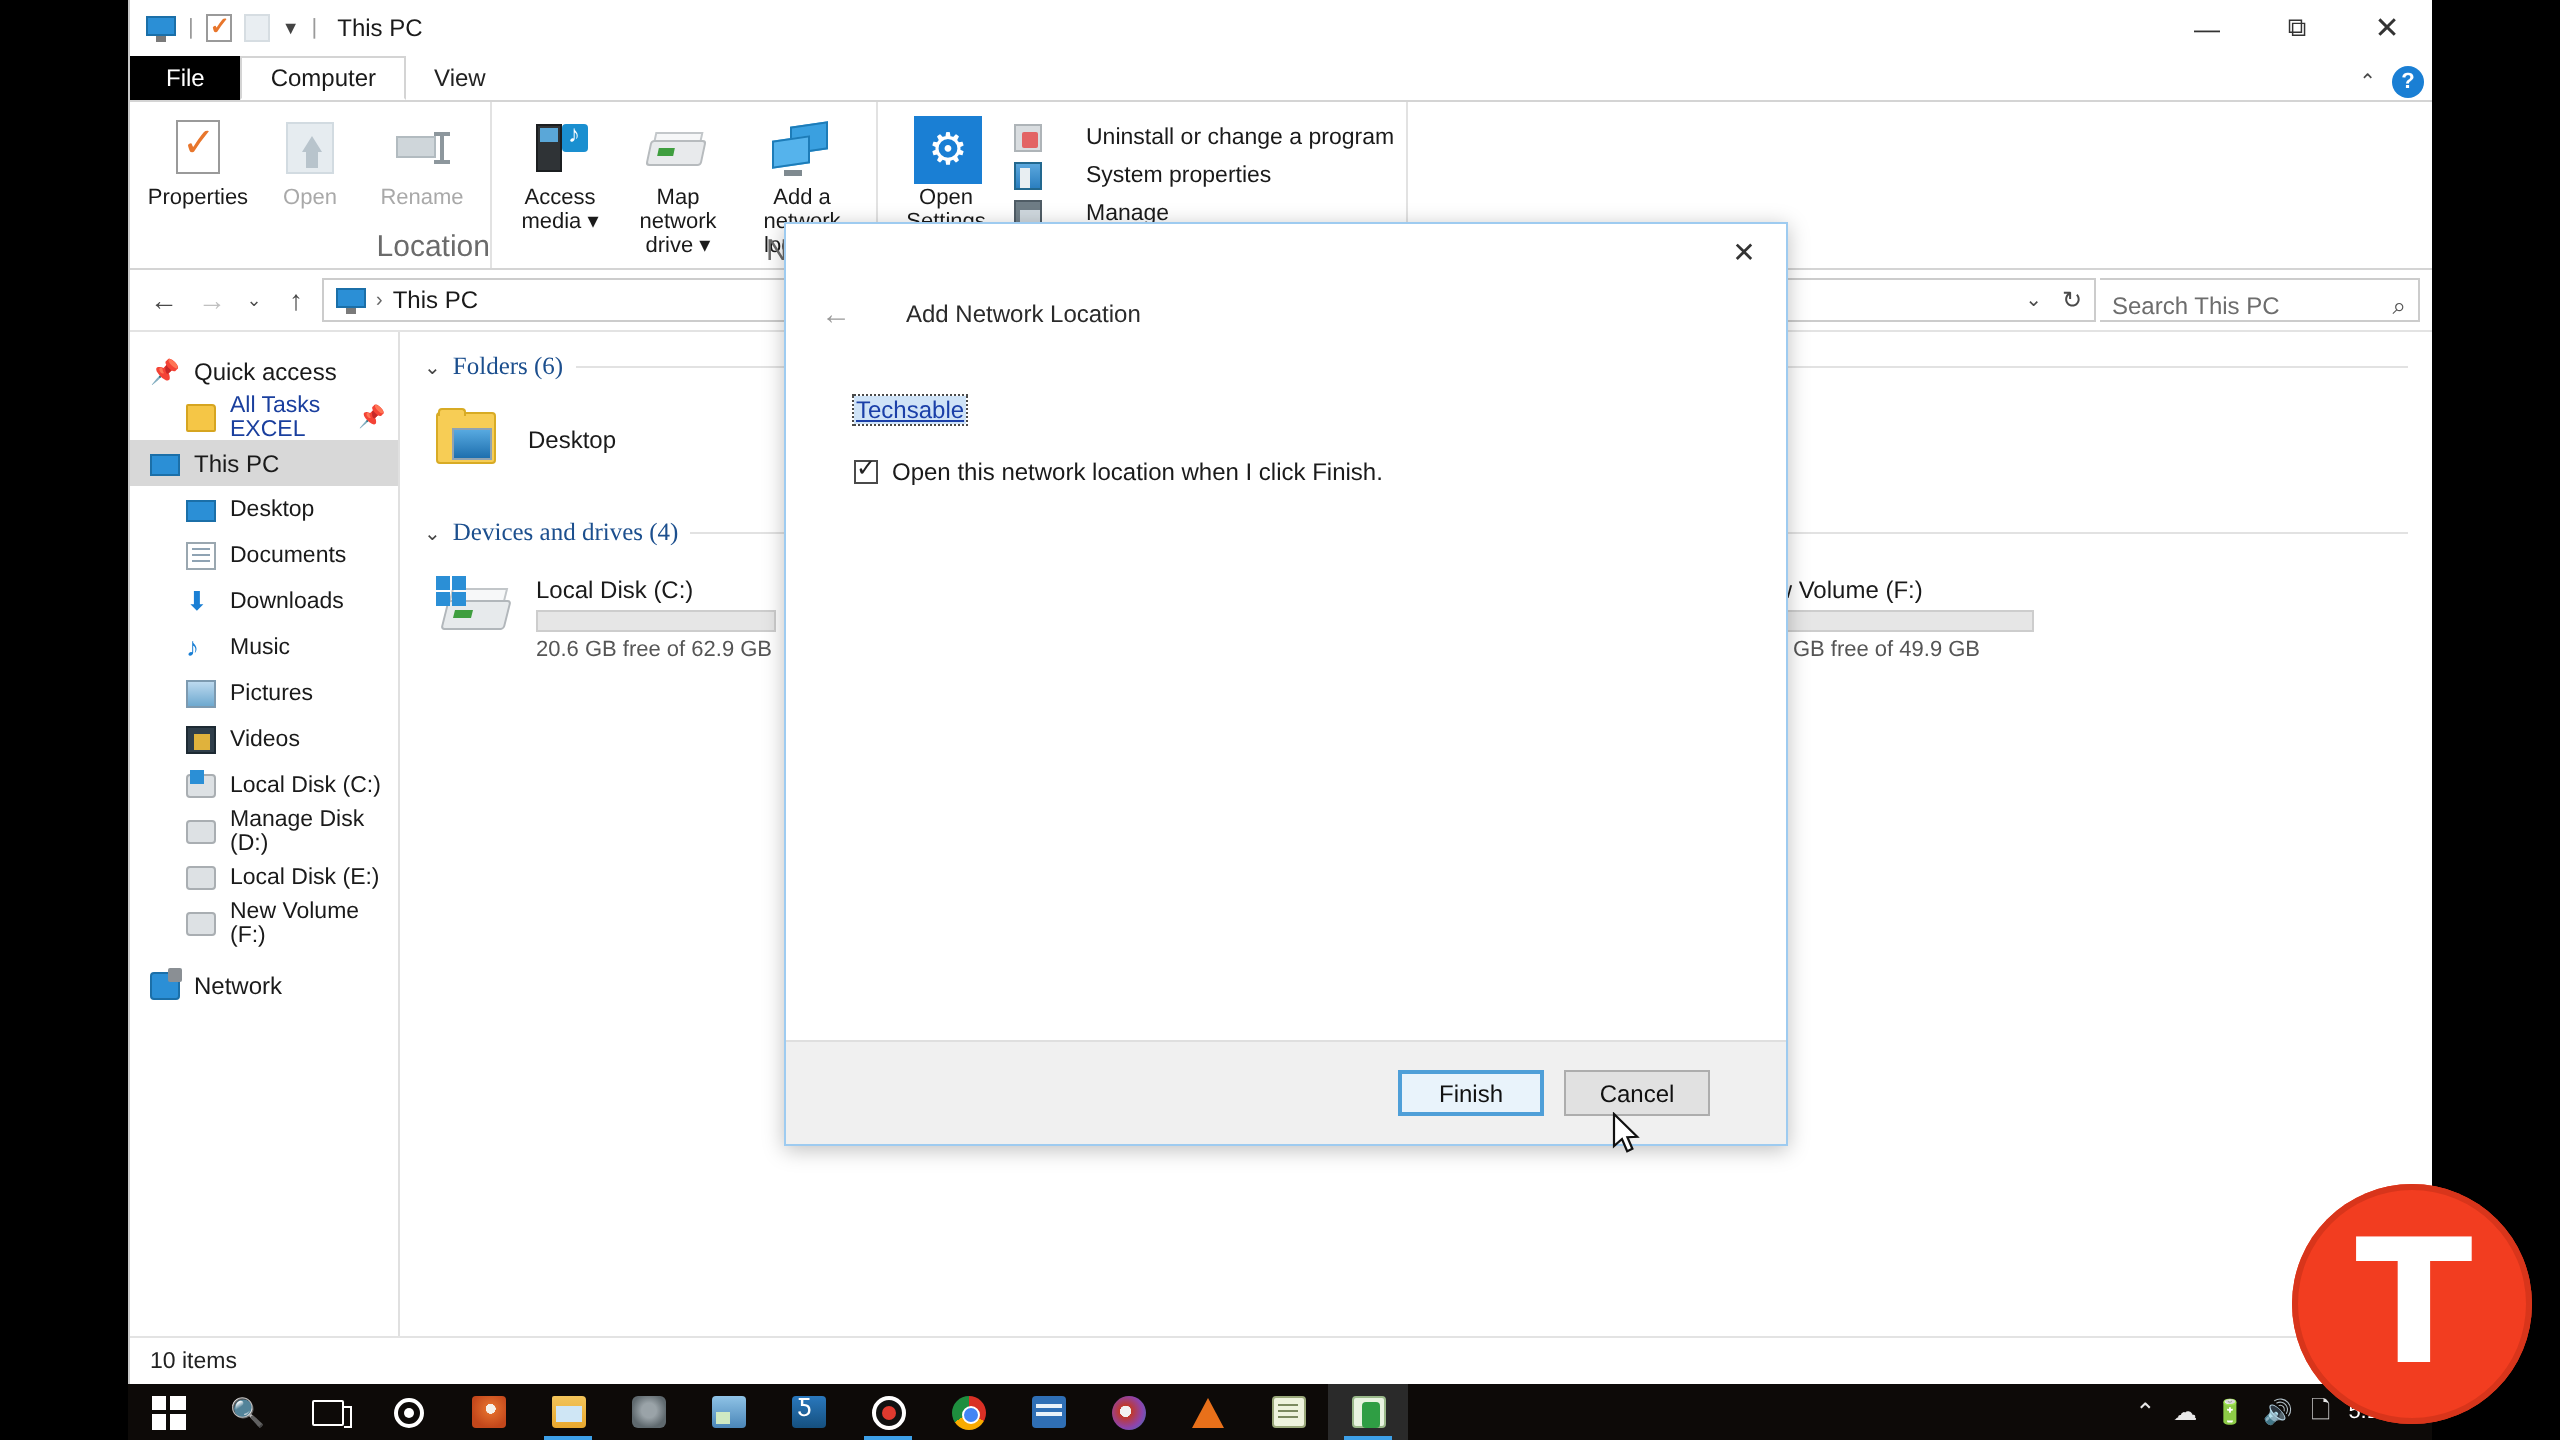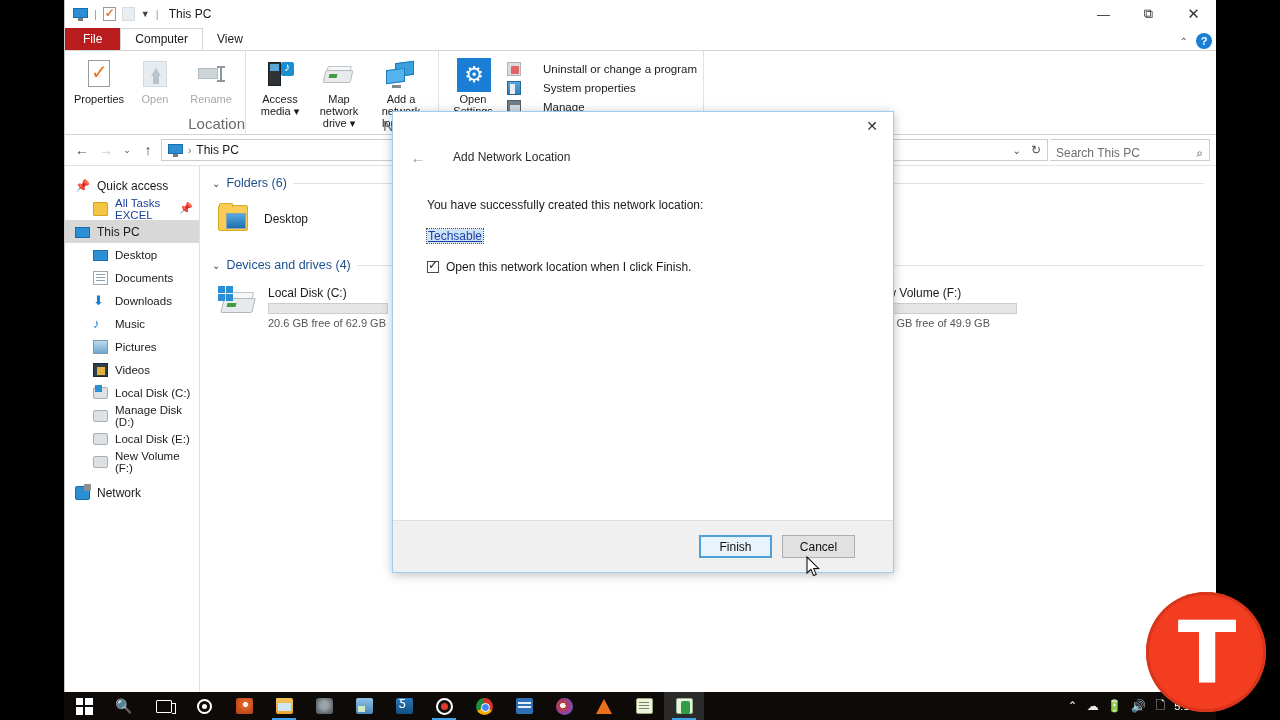--- a/index.html
+++ b/index.html
@@ -33,21 +33,21 @@
   .ico-blank { width:13px; height:14px; background:#e9eef2; border:1px solid #d6dde2; }
   .qat-caret { font-size:9px; color:#444; }
   .win-title { font-size:12px; color:#1a1a1a; margin-left:4px; }
   .wincontrols { position:absolute; right:0; top:0; display:flex; }
   .wc { width:45px; height:28px; display:flex; align-items:center; justify-content:center; color:#333; font-size:13px; }
   .wc.close { font-size:15px; }
 
   
   .tabsrow { height:22px; display:flex; align-items:flex-end; position:relative; background:#fff; }
   .tab { height:22px; padding:0 14px; display:flex; align-items:center; font-size:12px; color:#1a1a1a; }
-  .tab.file { background:#b91c1c; color:#fff; padding:0 18px; }
+  .tab.file { background:#000000; color:#fff; padding:0 18px; }
   .tab.active { background:#fff; border:1px solid #d4d4d4; border-bottom:1px solid #fff; position:relative; z-index:3; }
   .tab.inactive { color:#222; }
   .tabs-right { position:absolute; right:4px; bottom:1px; display:flex; align-items:center; gap:8px; }
   .chev-up { font-size:10px; color:#4a4a4a; }
   .help-btn { width:16px; height:16px; border-radius:50%; background:#1a7fd4; color:#fff; font-size:11px;
               display:flex; align-items:center; justify-content:center; font-weight:bold; }
 
   
   .ribbon { height:85px; background:#fff; border-top:1px solid #d4d4d4; border-bottom:1px solid #d4d4d4;
             display:flex; position:relative; }
@@ -146,21 +146,21 @@
   .hdd-ico.win:after { content:""; position:absolute; left:1px; top:-3px; width:7px; height:7px; background:#2b8fd6; }
   .net-ico { background:#2b8fd6; border:1px solid #1b6fa8; border-radius:2px; }
   .net-ico:after { content:""; position:absolute; left:8px; top:-3px; width:7px; height:7px; background:#8a8f94; border-radius:1px; }
   .pin-right { margin-left:auto; margin-right:6px; color:#5a5a5a; font-size:11px; }
   .blue-text { color:#1a3f9e; }
 
   
   .content { flex:1; position:relative; background:#fff; overflow:hidden; }
   .grouphdr { display:flex; align-items:center; gap:6px; padding:10px 0 4px 12px; }
   .grouphdr .gchev { font-size:10px; color:#444; }
-  .grouphdr .gtitle { font-size:12.5px; color:#1c4f8e; }
+  .grouphdr .gtitle { font-size:12.5px; color:#1c4f8e;font-family:Liberation Serif, serif; }
   .grouphdr .gline { flex:1; height:1px; background:#e2e2e2; margin-right:12px; }
   .tiles { display:flex; flex-wrap:wrap; padding-left:18px; }
   .tile { width:190px; height:50px; display:flex; align-items:center; gap:10px; }
   .tile-ico { width:36px; height:32px; position:relative; flex:0 0 auto; }
   .fold-big { position:absolute; left:0; top:2px; width:30px; height:26px; background:#f7cd55;
               border:1px solid #d8ab24; border-radius:2px; }
   .fold-big .tab2 { position:absolute; left:0; top:-3px; width:14px; height:4px; background:#f7cd55; border:1px solid #d8ab24; border-bottom:none; border-radius:2px 2px 0 0; }
   .inset { position:absolute; left:8px; top:10px; width:20px; height:16px; border:1px solid #8fa3b3; }
   .inset.desk { background:linear-gradient(#57a9e0,#1e6fae); }
   .inset.pic { background:linear-gradient(#a9d8ef 45%, #6fae5a 46%, #4f8f3f); }
@@ -540,32 +540,34 @@
             <span class="drv-info">
               <span class="drv-name">New Volume (F:)</span>
               <span class="bar-out" style="width:145px;"><i class="bar-in" id="bar-f" style="width: 70%;"></i></span>
               <span class="drv-free">14.9 GB free of 49.9 GB</span>
             </span>
           </div>
         </div>
       </div>
     </div>
 
+    <div class="statusbar">
+      <span>10 items</span>
+    </div>
   </div>
 
   <div id="dialog">
     <div class="dlg-top">
       <div class="dlg-close">✕</div>
     </div>
     <div class="dlg-nav">
       <span class="dlg-back">←</span>
       <span class="dlg-navtitle">Add Network Location</span>
     </div>
     <div class="dlg-body">
-      <div class="dlg-p">You have successfully created this network location:</div>
       <div><a class="dlg-link" href="#">Techsable</a></div>
       <label class="dlg-check">
         <span class="cbox"></span>
         <span>Open this network location when I click Finish.</span>
       </label>
     </div>
     <div class="dlg-foot">
       <div class="dbtn primary">Finish</div>
       <div class="dbtn">Cancel</div>
     </div>

